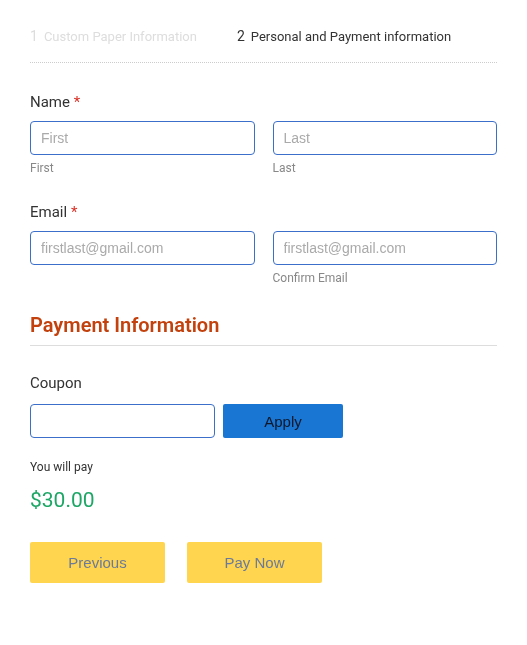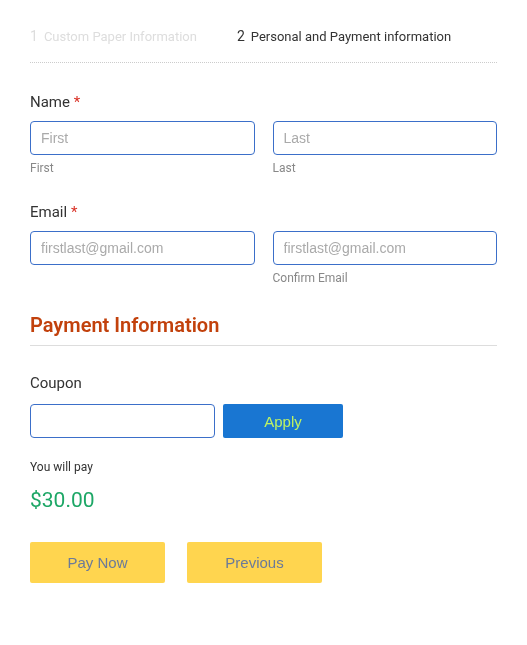--- a/index.html
+++ b/index.html
@@ -103,21 +103,21 @@
       width: 185px;
       border: 1px solid #3b6fc9;
       border-radius: 4px;
       padding: 8px 10px;
       font-size: 14px;
       outline: none;
     }
     .apply-btn {
       width: 120px;
       background: #1976d2;
-      color: #bef264;
+      color: #0f172a;
       border: none;
       border-radius: 2px;
       font-size: 15px;
       font-weight: 500;
       cursor: pointer;
       padding: 8px 0;
     }
     .pay-label {
       font-size: 12px;
       color: #333;
@@ -193,15 +193,15 @@
 <label class="coupon-label">Coupon</label>
 <div class="coupon-row">
   <input type="text" class="coupon-input" style="">
   <button class="apply-btn">Apply</button>
 </div>
 
 <div class="pay-label">You will pay</div>
 <div class="pay-amount">$30.00</div>
 
 <div class="nav-buttons">
+  <button class="nav-btn">Previous</button>
   <button class="nav-btn">Pay Now</button>
-  <button class="nav-btn">Previous</button>
 </div>
 
 </body></html>

